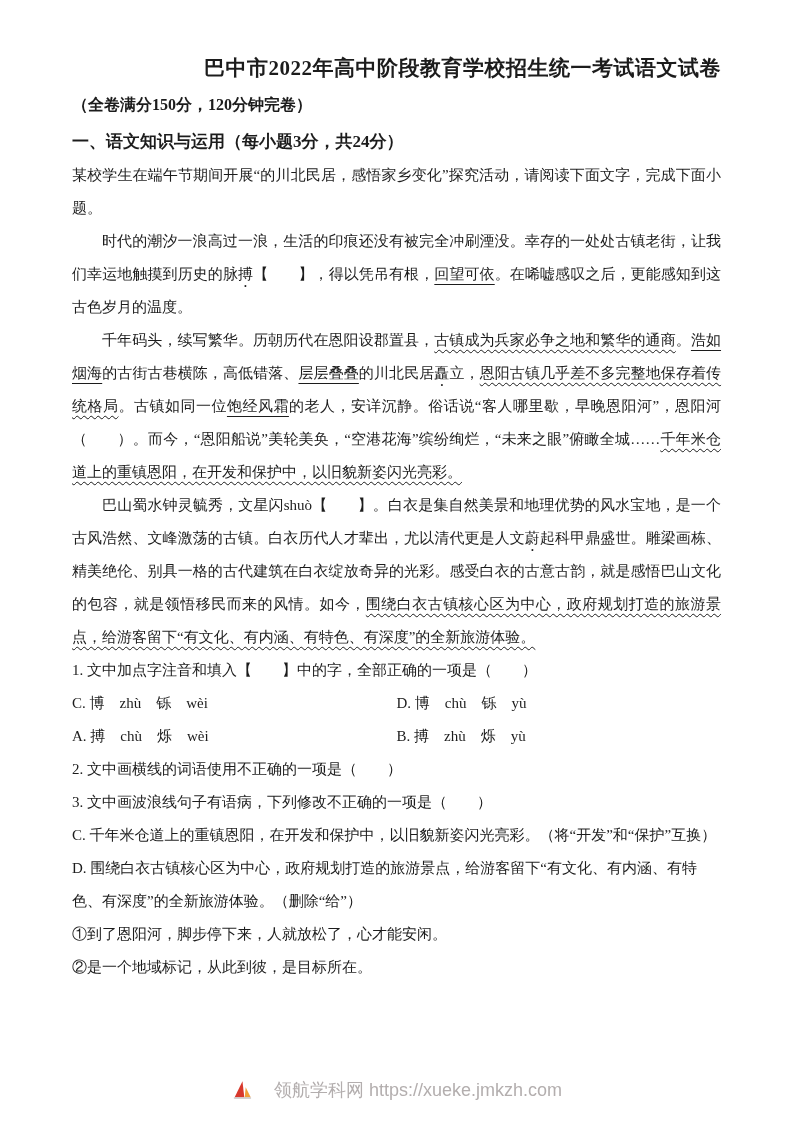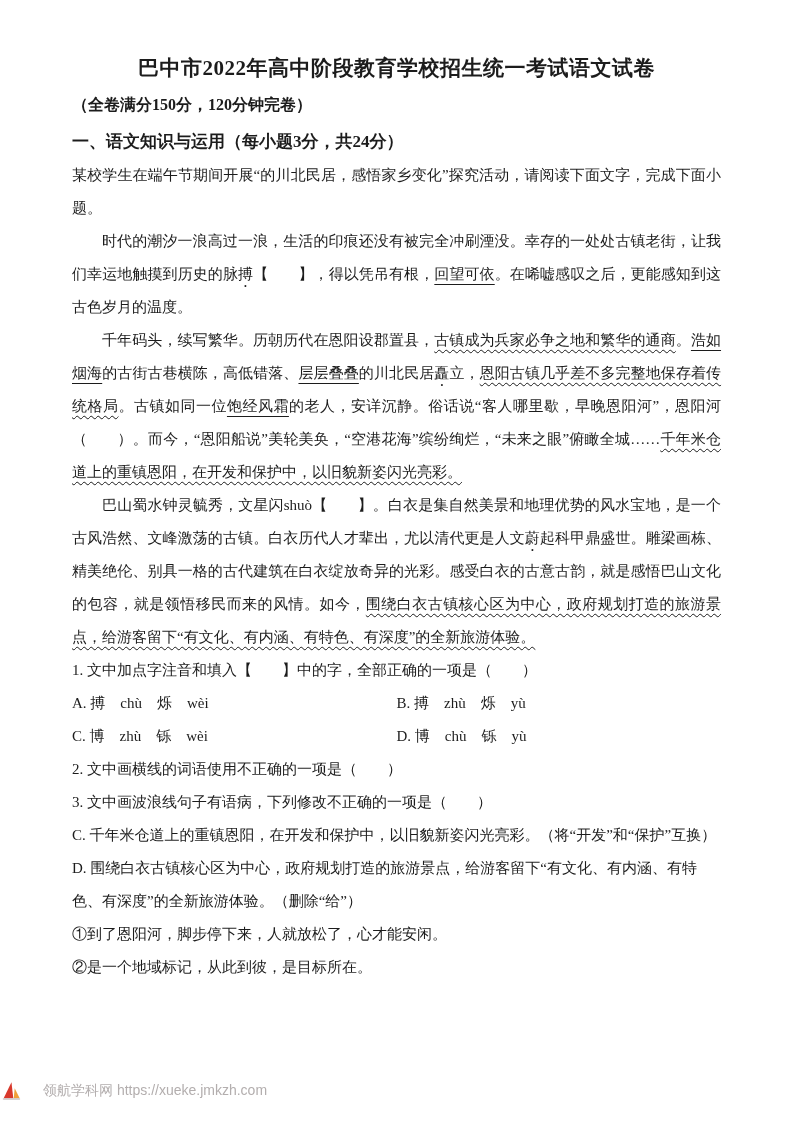--- a/index.html
+++ b/index.html
@@ -8,21 +8,21 @@
     width: 793px;
     height: 1122px;
     background: #ffffff;
     padding: 54px 72px 0;
     position: relative;
     overflow: hidden;
     font-family: "Liberation Serif", "DejaVu Serif", serif;
     color: #1c1c1c;
   }
   .title {
-    text-align: center;
+    text-align: right;
     font-size: 21px;
     font-weight: 700;
     letter-spacing: 0.5px;
     margin-bottom: 13px;
   }
   .subtitle {
     text-align: left;
     font-size: 16px;
     font-weight: 700;
     margin-bottom: 9px;
@@ -59,24 +59,24 @@
   .opt-row { display: flex; }
   .cols-2 > span { flex: 0 0 50%; }
   .cols-4 > span { flex: 0 0 25%; }
   .watermark {
     position: absolute;
     left: 0;
     right: 0;
     bottom: 20px;
     display: flex;
     align-items: center;
-    justify-content: flex-start;
+    justify-content: center;
     gap: 21px;
     color: #b3aeae;
-    font-size: 14px;
+    font-size: 18px;
     font-family: "Liberation Sans", sans-serif;
   }
   .logo { display: inline-block; line-height: 0; }
 </style>
 </head>
 <body>
 
 <div class="page">
 
   <h1 class="title">巴中市2022年高中阶段教育学校招生统一考试语文试卷</h1>
@@ -90,26 +90,26 @@
   <div>
       <p class="para indent"><span class="seg-n">时代的潮汐一浪高过一浪，生活的印痕还没有被完全冲刷湮没。幸存的一处处古镇老街，让我们幸运地触摸到历史的脉</span><span class="seg-d">搏</span><span class="seg-n">【　　】，得以凭吊有根，</span><span class="seg-u">回望可依</span><span class="seg-n">。在唏嘘感叹之后，更能感知到这古色岁月的温度。</span></p>
       <p class="para indent"><span class="seg-n">千年码头，续写繁华。历朝历代在恩阳设郡置县，</span><span class="seg-w">古镇成为兵家必争之地和繁华的通商</span><span class="seg-n">。</span><span class="seg-u">浩如烟海</span><span class="seg-n">的古街古巷横陈，高低错落、</span><span class="seg-u">层层叠叠</span><span class="seg-n">的川北民居</span><span class="seg-d">矗</span><span class="seg-n">立，</span><span class="seg-w">恩阳古镇几乎差不多完整地保存着传统格局</span><span class="seg-n">。古镇如同一位</span><span class="seg-u">饱经风霜</span><span class="seg-n">的老人，安详沉静。俗话说“客人哪里歇，早晚恩阳河”，恩阳河（　　）。而今，“恩阳船说”美轮美奂，“空港花海”缤纷绚烂，“未来之眼”俯瞰全城……</span><span class="seg-w">千年米仓道上的重镇恩阳，在开发和保护中，以旧貌新姿闪光亮彩。</span></p>
       <p class="para indent"><span class="seg-n">巴山蜀水钟灵毓秀，文星闪shuò【　　】。白衣是集自然美景和地理优势的风水宝地，是一个古风浩然、文峰激荡的古镇。白衣历代人才辈出，尤以清代更是人文</span><span class="seg-d">蔚</span><span class="seg-n">起科甲鼎盛世。雕梁画栋、精美绝伦、别具一格的古代建筑在白衣绽放奇异的光彩。感受白衣的古意古韵，就是感悟巴山文化的包容，就是领悟移民而来的风情。如今，</span><span class="seg-w">围绕白衣古镇核心区为中心，政府规划打造的旅游景点，给游客留下“有文化、有内涵、有特色、有深度”的全新旅游体验。</span></p>
     </div>
 
   <div>
       <div>
         <p class="q-stem">1. 文中加点字注音和填入【　　】中的字，全部正确的一项是（　　）</p>
         <div class="opt-row cols-2">
+          <span>C. 博　zhù　铄　wèi</span>
+          <span>D. 博　chù　铄　yù</span>
+        </div>
+        <div class="opt-row cols-2">
           <span>A. 搏　chù　烁　wèi</span>
           <span>B. 搏　zhù　烁　yù</span>
-        </div>
-        <div class="opt-row cols-2">
-          <span>C. 博　zhù　铄　wèi</span>
-          <span>D. 博　chù　铄　yù</span>
         </div>
       </div>
       <div>
         <p class="q-stem">2. 文中画横线的词语使用不正确的一项是（　　）</p>
       </div>
       <div>
         <p class="q-stem">3. 文中画波浪线句子有语病，下列修改不正确的一项是（　　）</p>
         <p class="q-line">C. 千年米仓道上的重镇恩阳，在开发和保护中，以旧貌新姿闪光亮彩。（将“开发”和“保护”互换）</p>
         <p class="q-line">D. 围绕白衣古镇核心区为中心，政府规划打造的旅游景点，给游客留下“有文化、有内涵、有特色、有深度”的全新旅游体验。（删除“给”）</p>
       </div>

